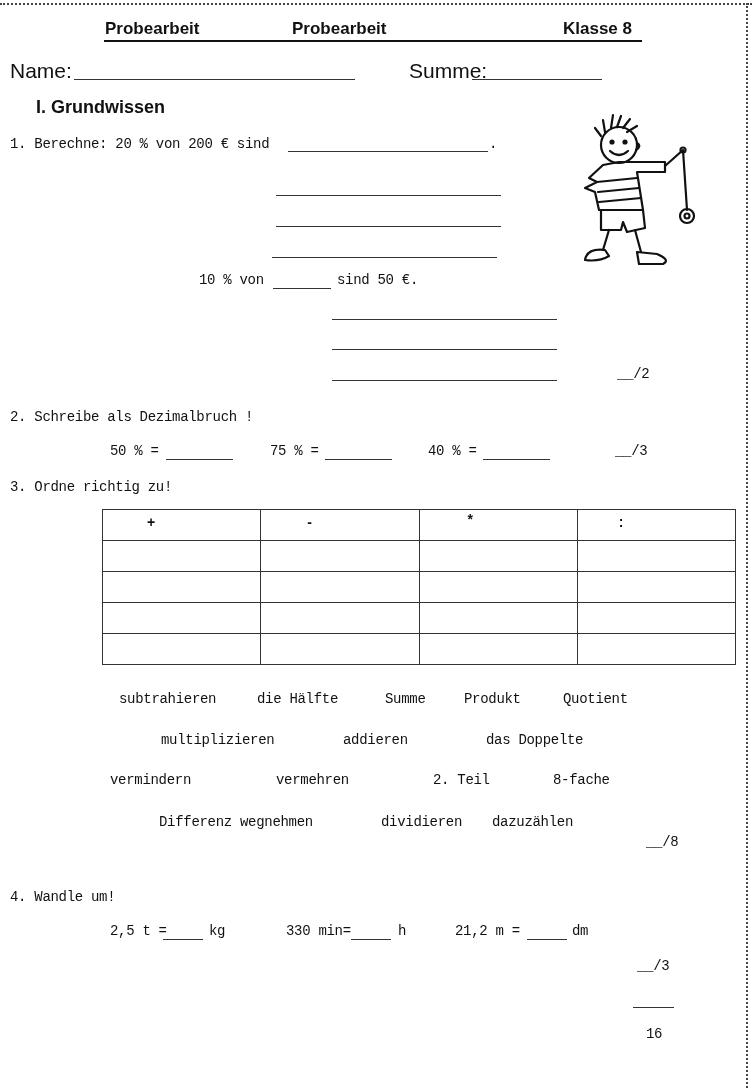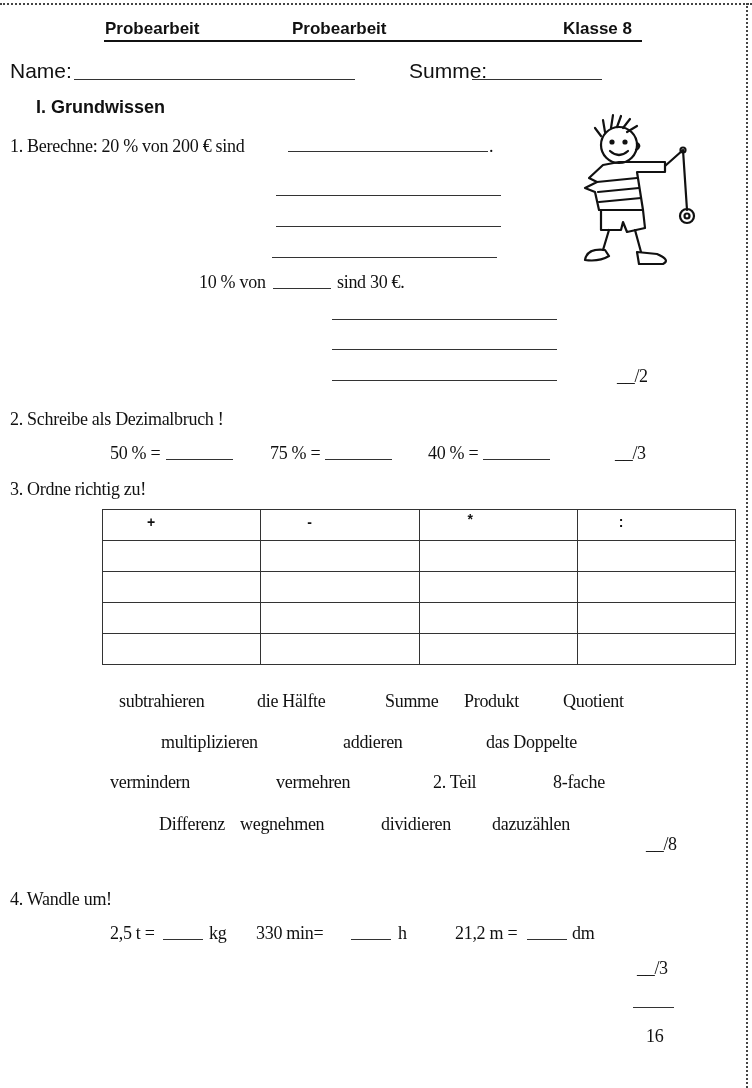--- a/index.html
+++ b/index.html
@@ -4,21 +4,21 @@
 <style>
   html, body { margin: 0; padding: 0; background: #ffffff; }
   body { width: 752px; height: 1088px; position: relative; overflow: hidden; color: #111; font-family: "Liberation Sans", sans-serif; }
   .dots-top { position: absolute; left: 0; top: 3px; width: 752px; height: 0; border-top: 2px dotted #444; }
   .dots-right { position: absolute; left: 746px; top: 3px; width: 0; height: 1085px; border-left: 2px dotted #444; }
   .abs { position: absolute; white-space: nowrap; }
   .hdr { font-family: "Liberation Sans", sans-serif; font-weight: bold; font-size: 17px; text-decoration: underline; text-decoration-thickness: 2px; text-underline-offset: 3px; }
   .hdr-line { position: absolute; left: 104px; top: 40px; width: 538px; height: 2px; background: #111; }
   .big { font-family: "Liberation Sans", sans-serif; font-size: 21px; }
   .sec { font-family: "Liberation Sans", sans-serif; font-weight: bold; font-size: 18px; }
-  .txt { font-family: Liberation Serif, serif; font-size: 18px; letter-spacing: -0.3px; }
+  .txt { font-family: Liberation Mono, monospace; font-size: 14px; letter-spacing: -0.3px; }
   .line { position: absolute; height: 1px; background: #333; }
   table.grid { position: absolute; left: 102px; top: 509px; width: 634px; border-collapse: collapse; }
   table.grid td { border: 1px solid #333; height: 30px; padding: 0; vertical-align: top; font-family: "Liberation Sans", sans-serif; font-weight: bold; font-size: 14px; }
   table.grid td.h { position: relative; }
   .op { position: absolute; top: 4px; }
   .figure { position: absolute; left: 575px; top: 110px; width: 140px; height: 160px; }
 </style>
 </head>
 <body>
 
@@ -38,21 +38,21 @@
 <div class="abs sec" style="left:36px; top:97px;">I.  Grundwissen</div>
 
 <div class="abs txt" style="left:10px; top:136px;">1. Berechne:   20 % von 200 €  sind</div>
 <div class="line" style="left:288px; top:151px; width:200px;"></div>
 <div class="abs txt" style="left:489px; top:136px;">.</div>
 <div class="line" style="left:276px; top:195px; width:225px;"></div>
 <div class="line" style="left:276px; top:226px; width:225px;"></div>
 <div class="line" style="left:272px; top:257px; width:225px;"></div>
 <div class="abs txt" style="left:199px; top:272px;">10 % von</div>
 <div class="line" style="left:273px; top:288px; width:58px;"></div>
-<div class="abs txt" style="left:337px; top:272px;">sind 30 €.</div>
+<div class="abs txt" style="left:337px; top:272px;">sind 50 €.</div>
 <div class="line" style="left:332px; top:319px; width:225px;"></div>
 <div class="line" style="left:332px; top:349px; width:225px;"></div>
 <div class="line" style="left:332px; top:380px; width:225px;"></div>
 <div class="abs txt" style="left:617px; top:366px;">__/2</div>
 
 <svg class="figure" viewBox="0 0 140 160" fill="none" stroke="#111" stroke-width="2.2" stroke-linecap="round" stroke-linejoin="round">
 
   <path d="M30 22 L28 10 M36 18 L38 5 M42 17 L46 6 M48 18 L55 9 M52 22 L62 16 M26 26 L20 18"></path>
 
   <circle cx="44" cy="35" r="18"></circle>
@@ -149,21 +149,21 @@
 <div class="abs txt" style="left:240px; top:814px;">wegnehmen</div>
 <div class="abs txt" style="left:381px; top:814px;text-align:right;">dividieren</div>
 <div class="abs txt" style="left:492px; top:814px;">dazuzählen</div>
 
 <div class="abs txt" style="left:646px; top:834px;">__/8</div>
 
 <div class="abs txt" style="left:10px; top:889px;">4. Wandle um!</div>
 <div class="abs txt" style="left:110px; top:923px;">2,5 t =</div>
 <div class="line" style="left:163px; top:939px; width:40px;"></div>
 <div class="abs txt" style="left:209px; top:923px;">kg</div>
-<div class="abs txt" style="left:256px; top:923px;">330 min=</div>
+<div class="abs txt" style="left:286px; top:923px;">330 min=</div>
 <div class="line" style="left:351px; top:939px; width:40px;"></div>
 <div class="abs txt" style="left:398px; top:923px;">h</div>
 <div class="abs txt" style="left:455px; top:923px;">21,2 m =</div>
 <div class="line" style="left:527px; top:939px; width:40px;"></div>
 <div class="abs txt" style="left:572px; top:923px;">dm</div>
 <div class="abs txt" style="left:637px; top:958px;">__/3</div>
 
 <div class="line" style="left:633px; top:1007px; width:41px;"></div>
 <div class="abs txt" style="left:646px; top:1026px;">16</div>
 

